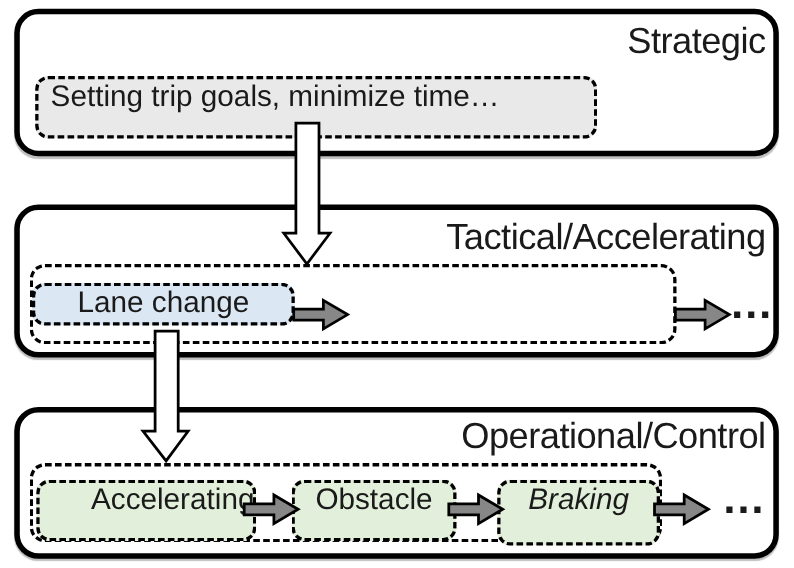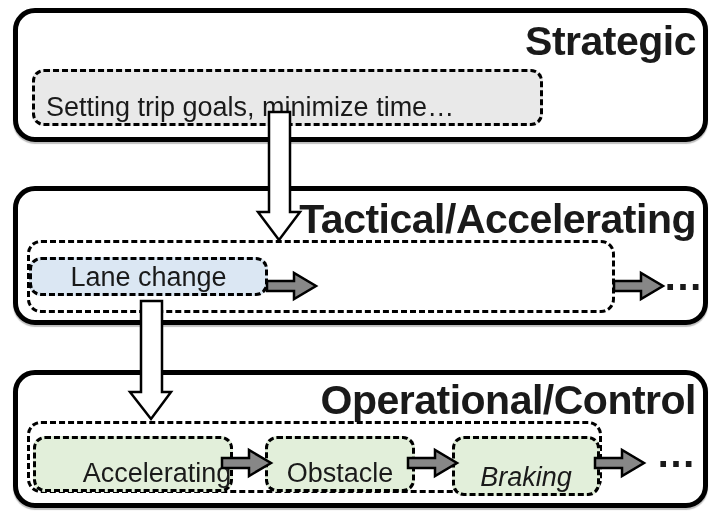--- a/index.html
+++ b/index.html
@@ -26,41 +26,41 @@
     position:absolute;
     box-sizing:border-box;
     background:#fff;
     border:5px solid var(--outline);
     border-radius:22px;
     box-shadow:0 2px 1px rgba(110,110,110,0.45);
     z-index:1;
   }
   .level-title{
     position:absolute;
-    font-size:41px;
-    font-weight:700;
+    font-size:33px;
+    font-weight:400;
     letter-spacing:-0.5px;
     white-space:nowrap;
     z-index:2;
   }
   .task-group{
     position:absolute;
     box-sizing:border-box;
     border:3px dashed var(--outline);
     border-radius:14px;
     background:transparent;
     z-index:2;
   }
   .task-box{
     position:absolute;
     box-sizing:border-box;
     border:3px dashed var(--outline);
     border-radius:12px;
     display:flex;
-    align-items:flex-end;
+    align-items:flex-start;
     justify-content:center;
     font-size:27px;
     white-space:nowrap;
     z-index:3;
   }
   .task-box.strategic{background:var(--strategic-item-fill);justify-content:flex-start;padding-left:11px;}
   .task-box.tactical{background:var(--tactical-item-fill);}
   .task-box.operational{background:var(--operational-item-fill);}
 
   svg.arrow{position:absolute;z-index:5;overflow:visible;}

